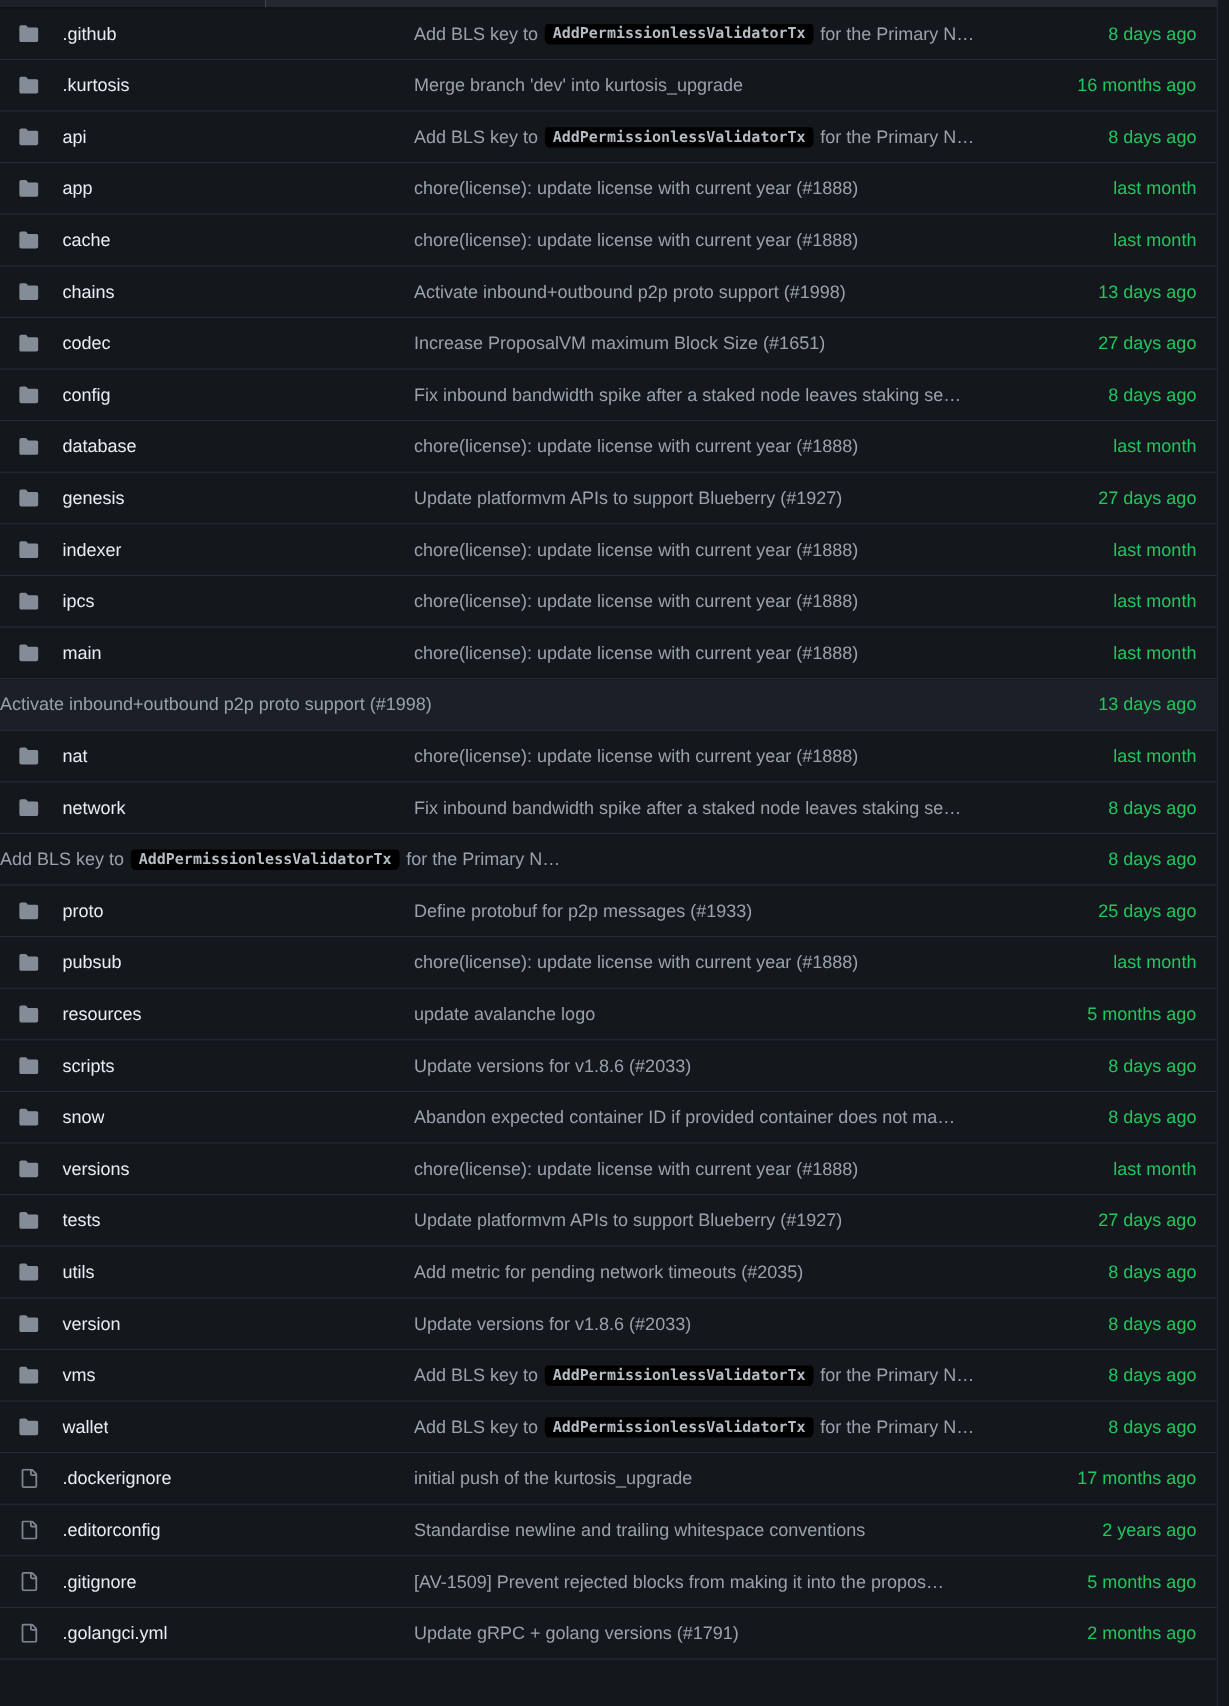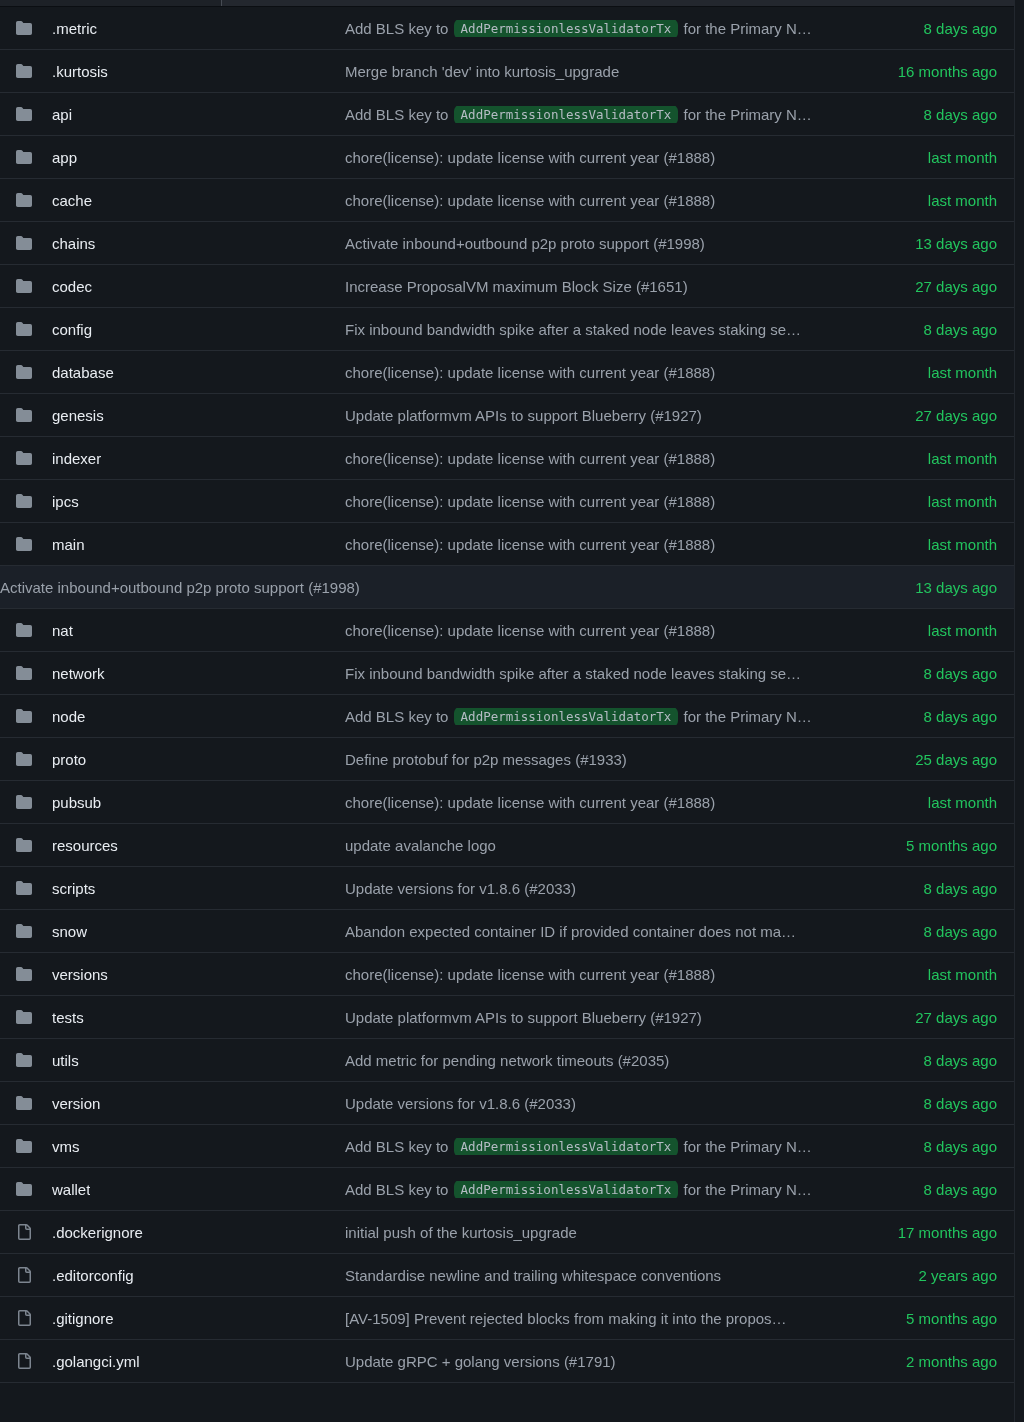--- a/index.html
+++ b/index.html
@@ -54,26 +54,27 @@
     flex:1 1 auto;min-width:0;
     overflow:hidden;text-overflow:ellipsis;
     color:#9aa1ab;
   }
   .msg-link{
     color:#9aa1ab;text-decoration:none;cursor:pointer;
   }
   .code-badge{
     font-family:"DejaVu Sans Mono","Liberation Mono",monospace;
     font-size:12.5px;
-    background:#14532d;color:#b5bcc4;
+    background:#000000;color:#b5bcc4;
     border-radius:6px;
     padding:2px 7px 3px 7px;
     margin:0 1px;
     position:relative;top:-1px;
     cursor:pointer;
+    font-weight:bold;
   }
   .cell-date{
     flex:0 0 auto;margin-left:auto;
     padding-right:17px;text-align:left;
     color:#22c55e;
   }
 </style>
 </head>
 <body>
 
@@ -83,21 +84,21 @@
     <div class="hcell-right"></div>
   </div>
   <div id="rows">
       <div class="row">
     <div class="cell-name">
       <span class="icon">
             <svg width="16" height="16" viewBox="0 0 16 16" fill="#848d97" aria-hidden="true">
               <path d="M1.75 1A1.75 1.75 0 0 0 0 2.75v10.5C0 14.216.784 15 1.75 15h12.5A1.75 1.75 0 0 0 16 13.25v-8.5A1.75 1.75 0 0 0 14.25 3H7.5a.25.25 0 0 1-.2-.1l-.9-1.2C6.07 1.26 5.55 1 5 1H1.75Z"></path>
             </svg>
           </span>
-      <a class="name">.metric</a>
+      <a class="name">.github</a>
     </div>
     <div class="cell-msg"><a class="msg-link">Add BLS key to </a><code class="code-badge">AddPermissionlessValidatorTx</code><a class="msg-link"> for the Primary N…</a></div>
     <div class="cell-date">8 days ago</div>
   </div>
       <div class="row">
     <div class="cell-name">
       <span class="icon">
             <svg width="16" height="16" viewBox="0 0 16 16" fill="#848d97" aria-hidden="true">
               <path d="M1.75 1A1.75 1.75 0 0 0 0 2.75v10.5C0 14.216.784 15 1.75 15h12.5A1.75 1.75 0 0 0 16 13.25v-8.5A1.75 1.75 0 0 0 14.25 3H7.5a.25.25 0 0 1-.2-.1l-.9-1.2C6.07 1.26 5.55 1 5 1H1.75Z"></path>
             </svg>
@@ -261,28 +262,20 @@
             <svg width="16" height="16" viewBox="0 0 16 16" fill="#848d97" aria-hidden="true">
               <path d="M1.75 1A1.75 1.75 0 0 0 0 2.75v10.5C0 14.216.784 15 1.75 15h12.5A1.75 1.75 0 0 0 16 13.25v-8.5A1.75 1.75 0 0 0 14.25 3H7.5a.25.25 0 0 1-.2-.1l-.9-1.2C6.07 1.26 5.55 1 5 1H1.75Z"></path>
             </svg>
           </span>
       <a class="name">network</a>
     </div>
     <div class="cell-msg"><a class="msg-link">Fix inbound bandwidth spike after a staked node leaves staking se…</a></div>
     <div class="cell-date">8 days ago</div>
   </div>
       <div class="row">
-    <div class="cell-name">
-      <span class="icon">
-            <svg width="16" height="16" viewBox="0 0 16 16" fill="#848d97" aria-hidden="true">
-              <path d="M1.75 1A1.75 1.75 0 0 0 0 2.75v10.5C0 14.216.784 15 1.75 15h12.5A1.75 1.75 0 0 0 16 13.25v-8.5A1.75 1.75 0 0 0 14.25 3H7.5a.25.25 0 0 1-.2-.1l-.9-1.2C6.07 1.26 5.55 1 5 1H1.75Z"></path>
-            </svg>
-          </span>
-      <a class="name">node</a>
-    </div>
     <div class="cell-msg"><a class="msg-link">Add BLS key to </a><code class="code-badge">AddPermissionlessValidatorTx</code><a class="msg-link"> for the Primary N…</a></div>
     <div class="cell-date">8 days ago</div>
   </div>
       <div class="row">
     <div class="cell-name">
       <span class="icon">
             <svg width="16" height="16" viewBox="0 0 16 16" fill="#848d97" aria-hidden="true">
               <path d="M1.75 1A1.75 1.75 0 0 0 0 2.75v10.5C0 14.216.784 15 1.75 15h12.5A1.75 1.75 0 0 0 16 13.25v-8.5A1.75 1.75 0 0 0 14.25 3H7.5a.25.25 0 0 1-.2-.1l-.9-1.2C6.07 1.26 5.55 1 5 1H1.75Z"></path>
             </svg>
           </span>

